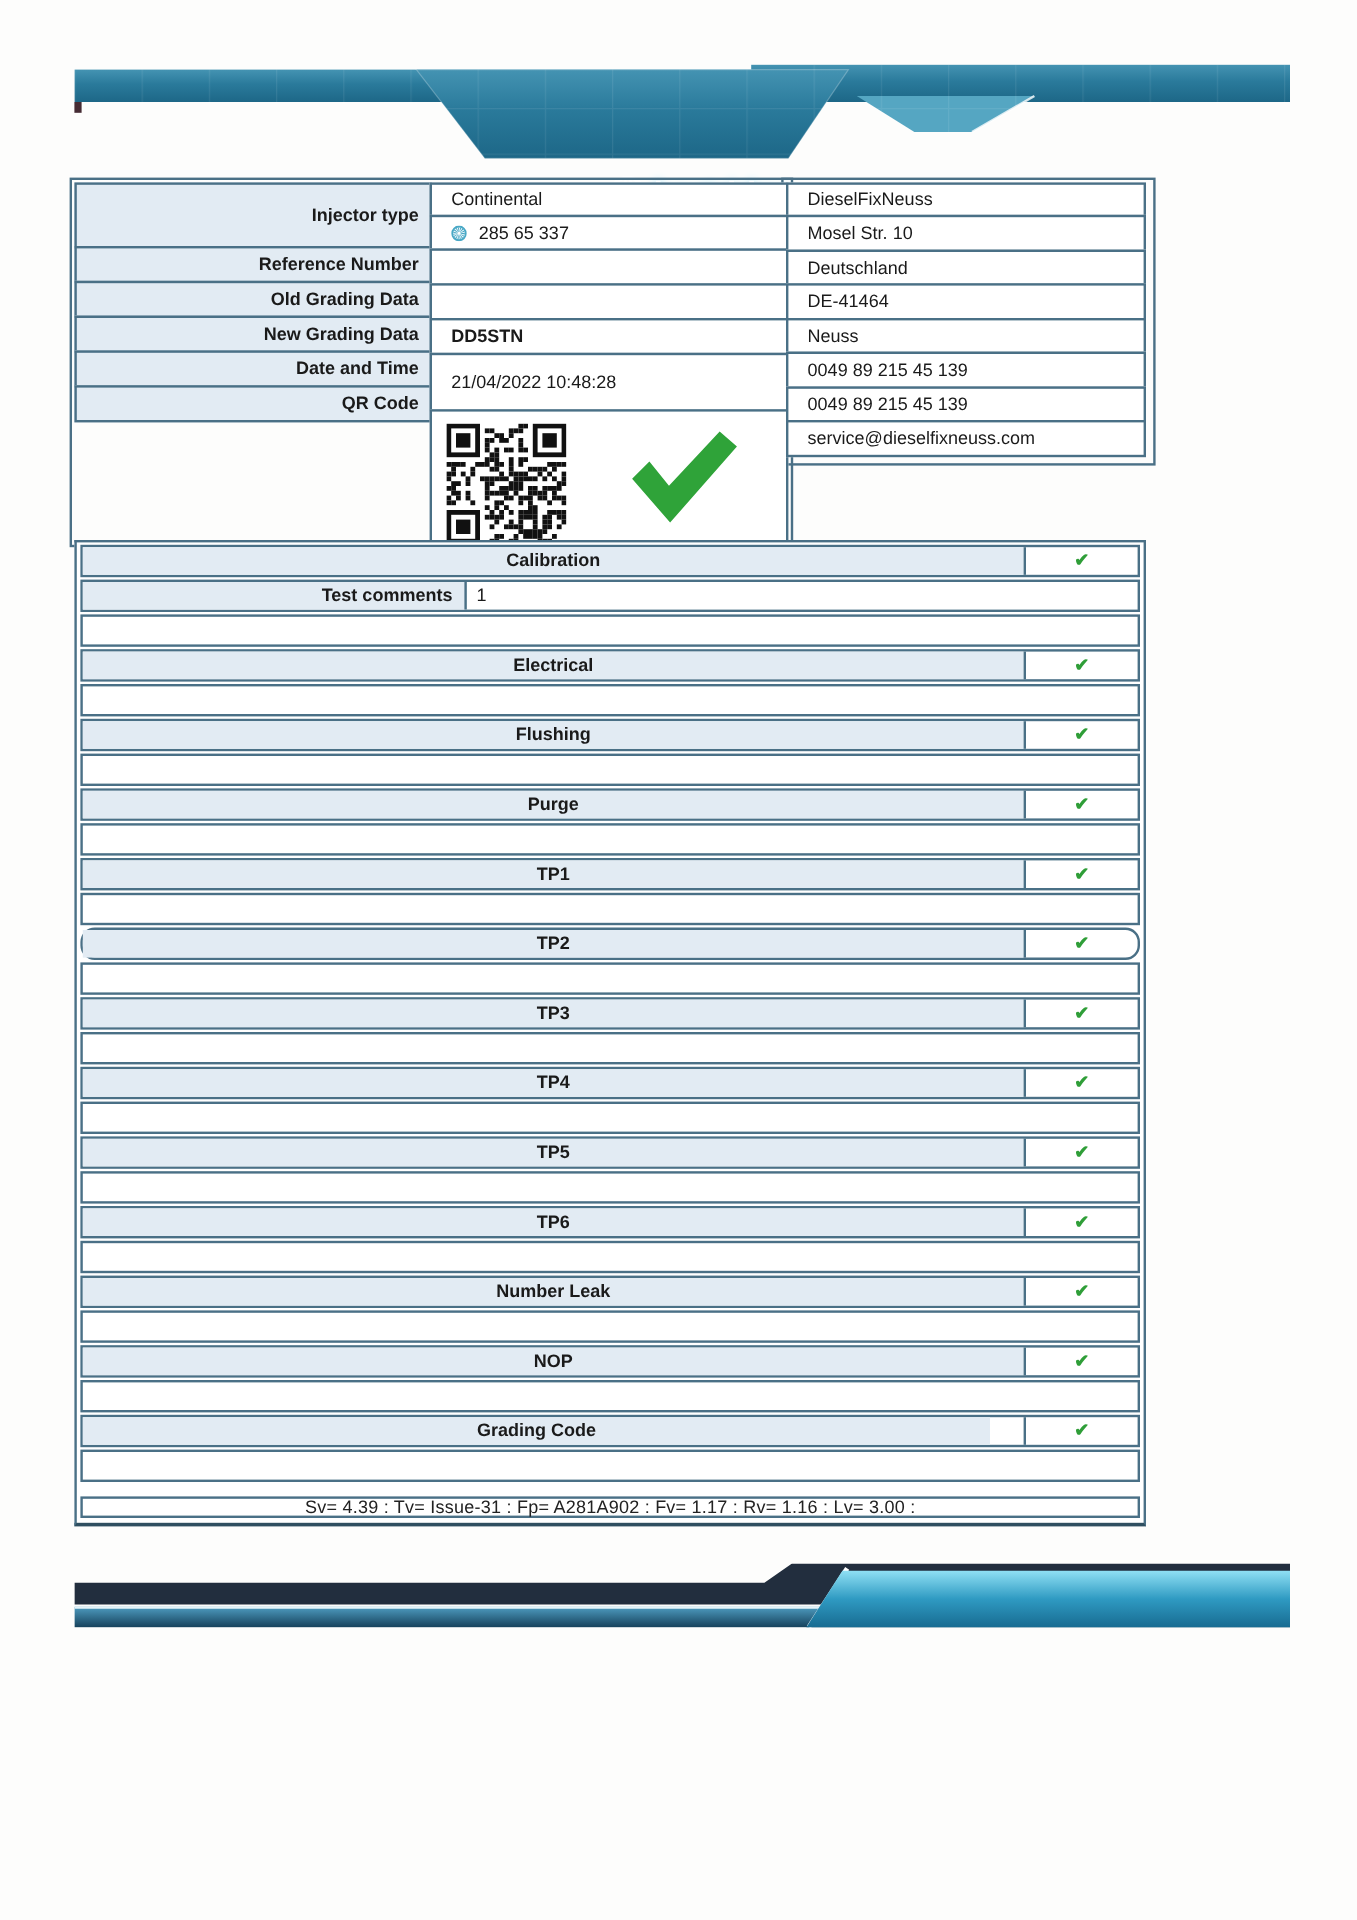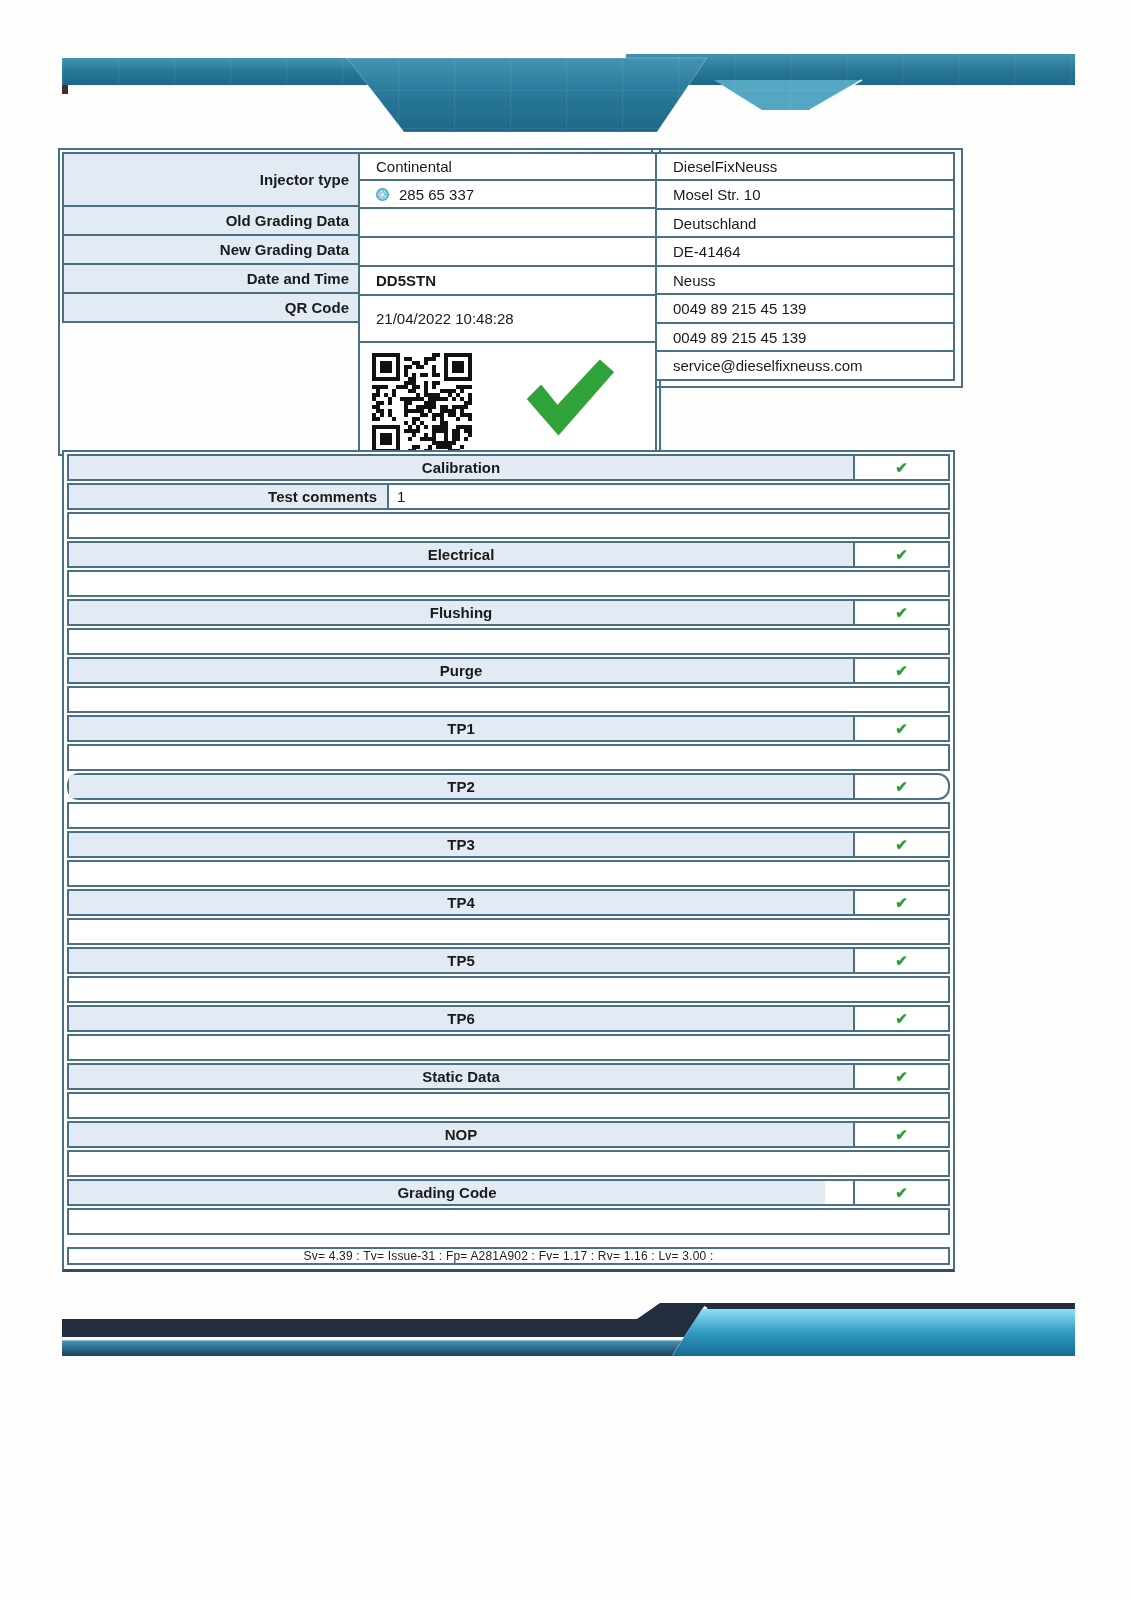--- a/index.html
+++ b/index.html
@@ -34,21 +34,21 @@
   .check-glyph{color:var(--check-green);font-size:15px;font-weight:bold;line-height:1;}
   .spacer-row{position:absolute;left:3px;right:3px;height:27px;box-sizing:border-box;
         border:2px solid var(--border-steel);background:#fff;}
   #test-comments-row{position:absolute;left:3px;right:3px;height:27px;box-sizing:border-box;
         border:2px solid var(--border-steel);display:flex;background:#fff;}
   #test-comments-label{width:320px;background:var(--cell-blue);display:flex;align-items:center;justify-content:flex-end;
         padding-right:10px;font-weight:bold;font-size:15px;box-sizing:border-box;border-right:2px solid var(--border-steel);}
   #test-comments-value{flex:1;display:flex;align-items:center;padding-left:8px;font-size:15px;}
   #version-row{position:absolute;left:3px;right:3px;top:795px;height:18px;box-sizing:border-box;
         border:2px solid var(--border-steel);display:flex;align-items:center;justify-content:center;background:#fff;}
-  #version-row span{font-size:12px;color:#222;letter-spacing:.2px;}
+  #version-row span{font-size:15px;color:#222;letter-spacing:.2px;}
 
   
   #qr-cell-content{position:relative;width:100%;height:100%;}
   #qr-svg{position:absolute;left:12px;top:10px;width:100px;height:100px;}
   #big-check{position:absolute;right:38px;top:14px;width:96px;height:82px;}
 </style>
 </head>
 <body>
 
 <div id="page">
@@ -86,20 +86,21 @@
       </svg>
       <span class="logo-text">hartridge</span>
     </div>
   </div>
 
   <div class="outer-box" style="left:58px;top:148px;width:599px;height:304px;"></div>
   <div class="outer-box" style="left:651px;top:148px;width:308px;height:236px;"></div>
 
   <div class="col" style="left:62px;top:152px;width:298px;">
     <div class="cell c-label" style="height:55px;">Injector type</div>
+    <div class="cell c-label" style="height:31px;">Reference Number</div>
     <div class="cell c-label" style="height:31px;">Old Grading Data</div>
     <div class="cell c-label" style="height:31px;">New Grading Data</div>
     <div class="cell c-label" style="height:31px;">Date and Time</div>
     <div class="cell c-label" style="height:31px;">QR Code</div>
   </div>
 
   <div class="col" style="left:358px;top:152px;width:299px;">
     <div class="cell c-val" style="height:29px;">Continental</div>
     <div class="cell c-val" style="height:30px;gap:10px;">
       <svg width="13" height="13" viewBox="0 0 32 32">
@@ -427,21 +428,21 @@
         </div>
         <div class="spacer-row" style="top: 524px;"></div>
         <div class="sec-row" style="top: 553px;">
           <div class="sec-title">TP6</div>
           <div class="sec-check">
             <span class="check-glyph">✔</span>
           </div>
         </div>
         <div class="spacer-row" style="top: 582px;"></div>
         <div class="sec-row" style="top: 611px;">
-          <div class="sec-title">Static Data</div>
+          <div class="sec-title">Number Leak</div>
           <div class="sec-check">
             <span class="check-glyph">✔</span>
           </div>
         </div>
         <div class="spacer-row" style="top: 640px;"></div>
         <div class="sec-row" style="top: 669px;">
           <div class="sec-title">NOP</div>
           <div class="sec-check">
             <span class="check-glyph">✔</span>
           </div>

